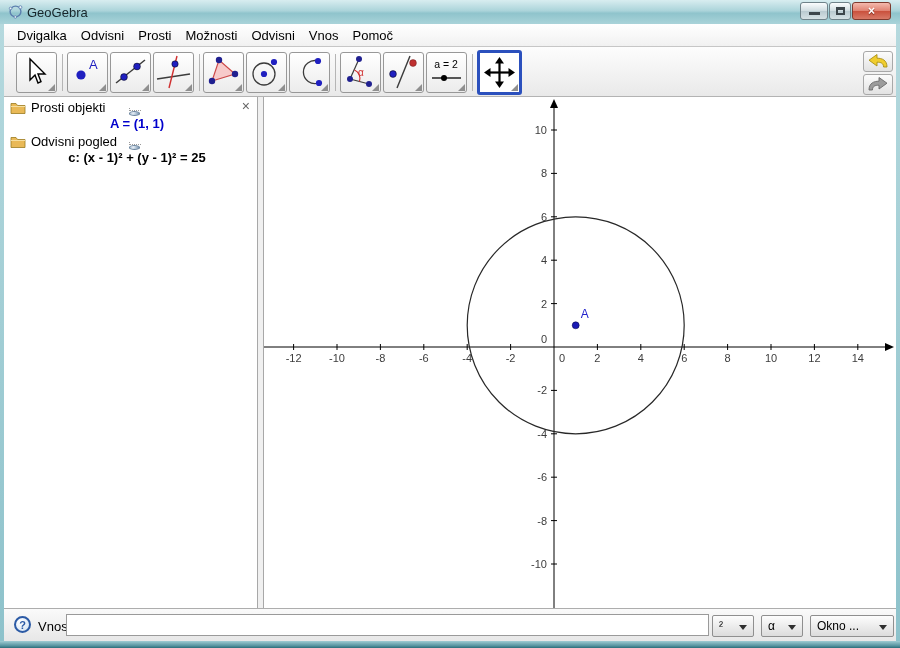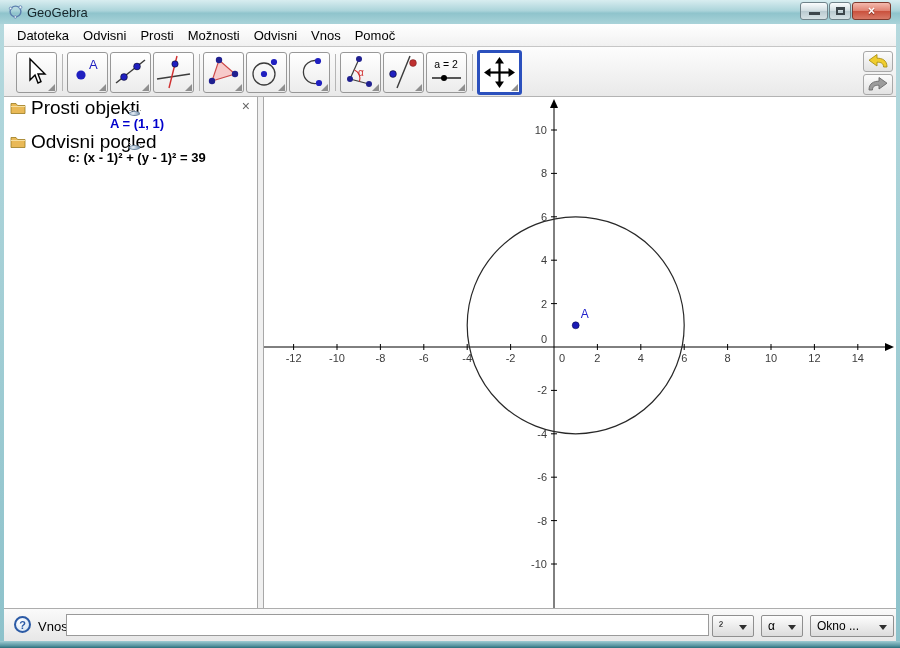--- a/index.html
+++ b/index.html
@@ -46,21 +46,21 @@
   #undo-btn { left:859px; top:4px; } #redo-btn { left:859px; top:27px; }
 
   
   #main { position:absolute; left:4px; top:97px; width:892px; height:511px; background:#fff; }
   #algebra { position:absolute; left:0; top:0; width:253px; height:511px; background:#fff; }
   #algebra-close { position:absolute; right:7px; top:1px; font-size:14px; color:#666; cursor:default; }
   #splitter { position:absolute; left:253px; top:0; width:7px; height:511px; background:#f0f0f0;
     border-left:1px solid #a8a8a8; border-right:1px solid #a8a8a8; }
   #graphics { position:absolute; left:260px; top:0; width:632px; height:511px; background:#fff; }
 
-  .tree-section { margin:3px 0 0 6px; font-size:19px; color:#000; display:flex; align-items:center; height:15px; }
+  .tree-section { margin:3px 0 0 6px; font-size:13px; color:#000; display:flex; align-items:center; height:15px; }
   .tree-section svg { margin-right:5px; }
   .tree-row { position:relative; margin-left:13px; height:16px; display:flex; align-items:center;flex-direction:column; }
   .connector { width:12px; height:9px; border-left:1px dotted #9a9a9a; border-bottom:1px dotted #9a9a9a; margin:-7px 4px 0 0; }
   .marble { width:11px; height:11px; border-radius:50%; border:1px solid #6e87a0; margin-right:6px;
     background:radial-gradient(circle at 35% 30%, #eef4fa, #a8bccf 55%, #7690aa); }
   .obj-text { font-size:13px; font-weight:bold; white-space:nowrap; }
 
   .tick { font-size:11px; fill:#3c3c3c; }
   .point-label { font-size:12px; }
 
@@ -100,21 +100,21 @@
       <div class="winbtn" id="btn-max">
           <div class="glyph-max"></div>
         </div>
       <div class="winbtn" id="btn-close">×</div>
     </div>
   </div>
   <div class="frame-side" style="left:0"></div>
   <div class="frame-side" style="left:896px"></div>
   <div id="frame-bottom"></div>
 
-  <div id="menubar"><span class="menu-item">Datoteka</span><span class="menu-item">Odvisni</span><span class="menu-item">Prosti</span><span class="menu-item">Možnosti</span><span class="menu-item">Odvisni</span><span class="menu-item">Vnos</span><span class="menu-item">Pomoč</span></div>
+  <div id="menubar"><span class="menu-item">Dvigalka</span><span class="menu-item">Odvisni</span><span class="menu-item">Prosti</span><span class="menu-item">Možnosti</span><span class="menu-item">Odvisni</span><span class="menu-item">Vnos</span><span class="menu-item">Pomoč</span></div>
 
   <div id="toolbar">
 
     <div class="tool" style="left:12px">
       <svg width="39" height="39">
         <path d="M13 6 L13 27 L18 22 L21 30 L24 28.7 L21 21 L28 21 Z" fill="#ffffff" stroke="#000" stroke-width="1.4"></path>
       </svg>
         <div class="corner"></div>
     </div>
     <div class="tb-sep" style="left:58px"></div>
@@ -248,21 +248,21 @@
           <div class="tree-section">
             <svg width="16" height="13" viewBox="0 0 16 13">
               <path d="M1 2.5 h5 l1.6 2 h7.4 v8 h-14 z" fill="#e9b957" stroke="#9a7b20" stroke-width="0.8"></path>
               <path d="M1 5.5 h14" stroke="#f6dfa0" stroke-width="1"></path>
             </svg>
             <span>Odvisni pogled</span>
           </div>
           <div class="tree-row">
             <span class="connector"></span>
             <span class="marble"></span>
-            <span class="obj-text" style="color: rgb(0, 0, 0);">c: (x - 1)² + (y - 1)² = 39</span>
+            <span class="obj-text" style="color: rgb(0, 0, 0);">c: (x - 1)² + (y - 1)² = 25</span>
           </div>
         </div>
     </div>
     <div id="splitter"></div>
     <div id="graphics">
       <svg id="graph-svg" width="632" height="511">
           <line x1="0" y1="250" x2="624" y2="250" stroke="#000000" stroke-width="1"></line>
           <polygon points="630,250 621,246 621,254" fill="#000000"></polygon>
           <line x1="290" y1="9" x2="290" y2="511" stroke="#000000" stroke-width="1"></line>
           <polygon points="290,2 286,11 294,11" fill="#000000"></polygon>

